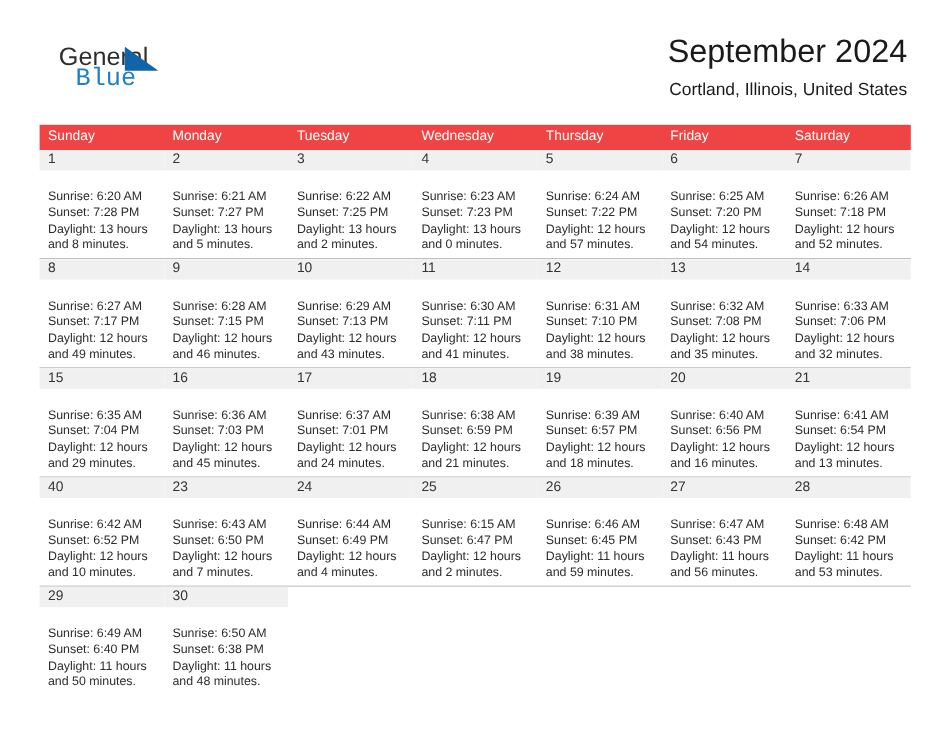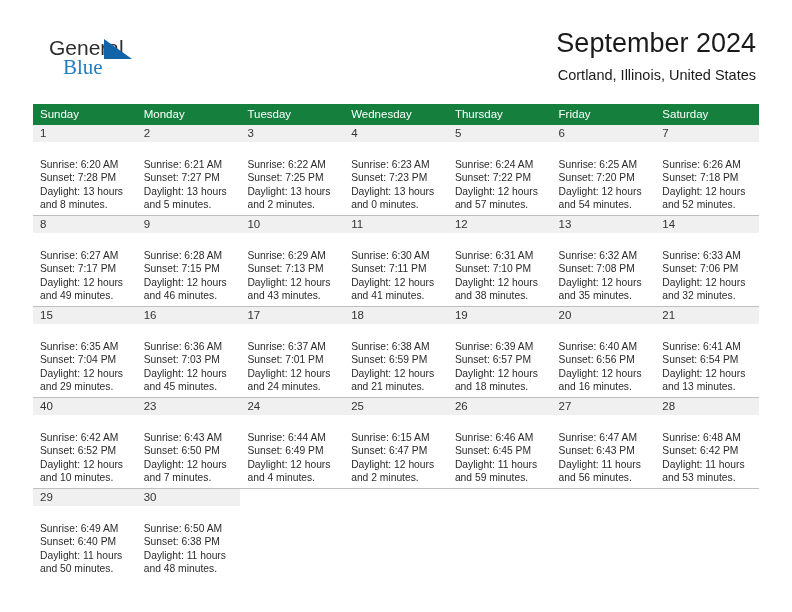--- a/index.html
+++ b/index.html
@@ -41,21 +41,21 @@
     letter-spacing: 0px;
     color: #2e2e2e;
     font-family: "Liberation Sans", sans-serif;
     margin-left: 16px;
   }
   .logo-blue {
     position: absolute;
     left: 30px; top: 19px;
     font-size: 21px;
     color: #1f7fc4;
-    font-family: Liberation Serif, serif;
+    font-family: Liberation Mono, monospace;
   }
   .logo-tri {
     position: absolute;
     left: 71px;
     top: 3px;
     width: 0; height: 0;
     border-left: 28px solid #1164a8;
     border-top: 20px solid transparent;
   }
 
@@ -83,21 +83,21 @@
 
   
   .calendar {
     position: absolute;
     left: 33px;
     top: 104px;
     width: 726px;
   }
   .weekdays {
     display: flex;
-    background: #15803d;
+    background: #ef4444;
     height: 21px;
   }
   .weekday {
     flex: 1 1 0;
     color: #ffffff;
     font-size: 11.5px;
     line-height: 21px;
     padding-left: 7px;
     box-sizing: border-box;
     white-space: nowrap;

